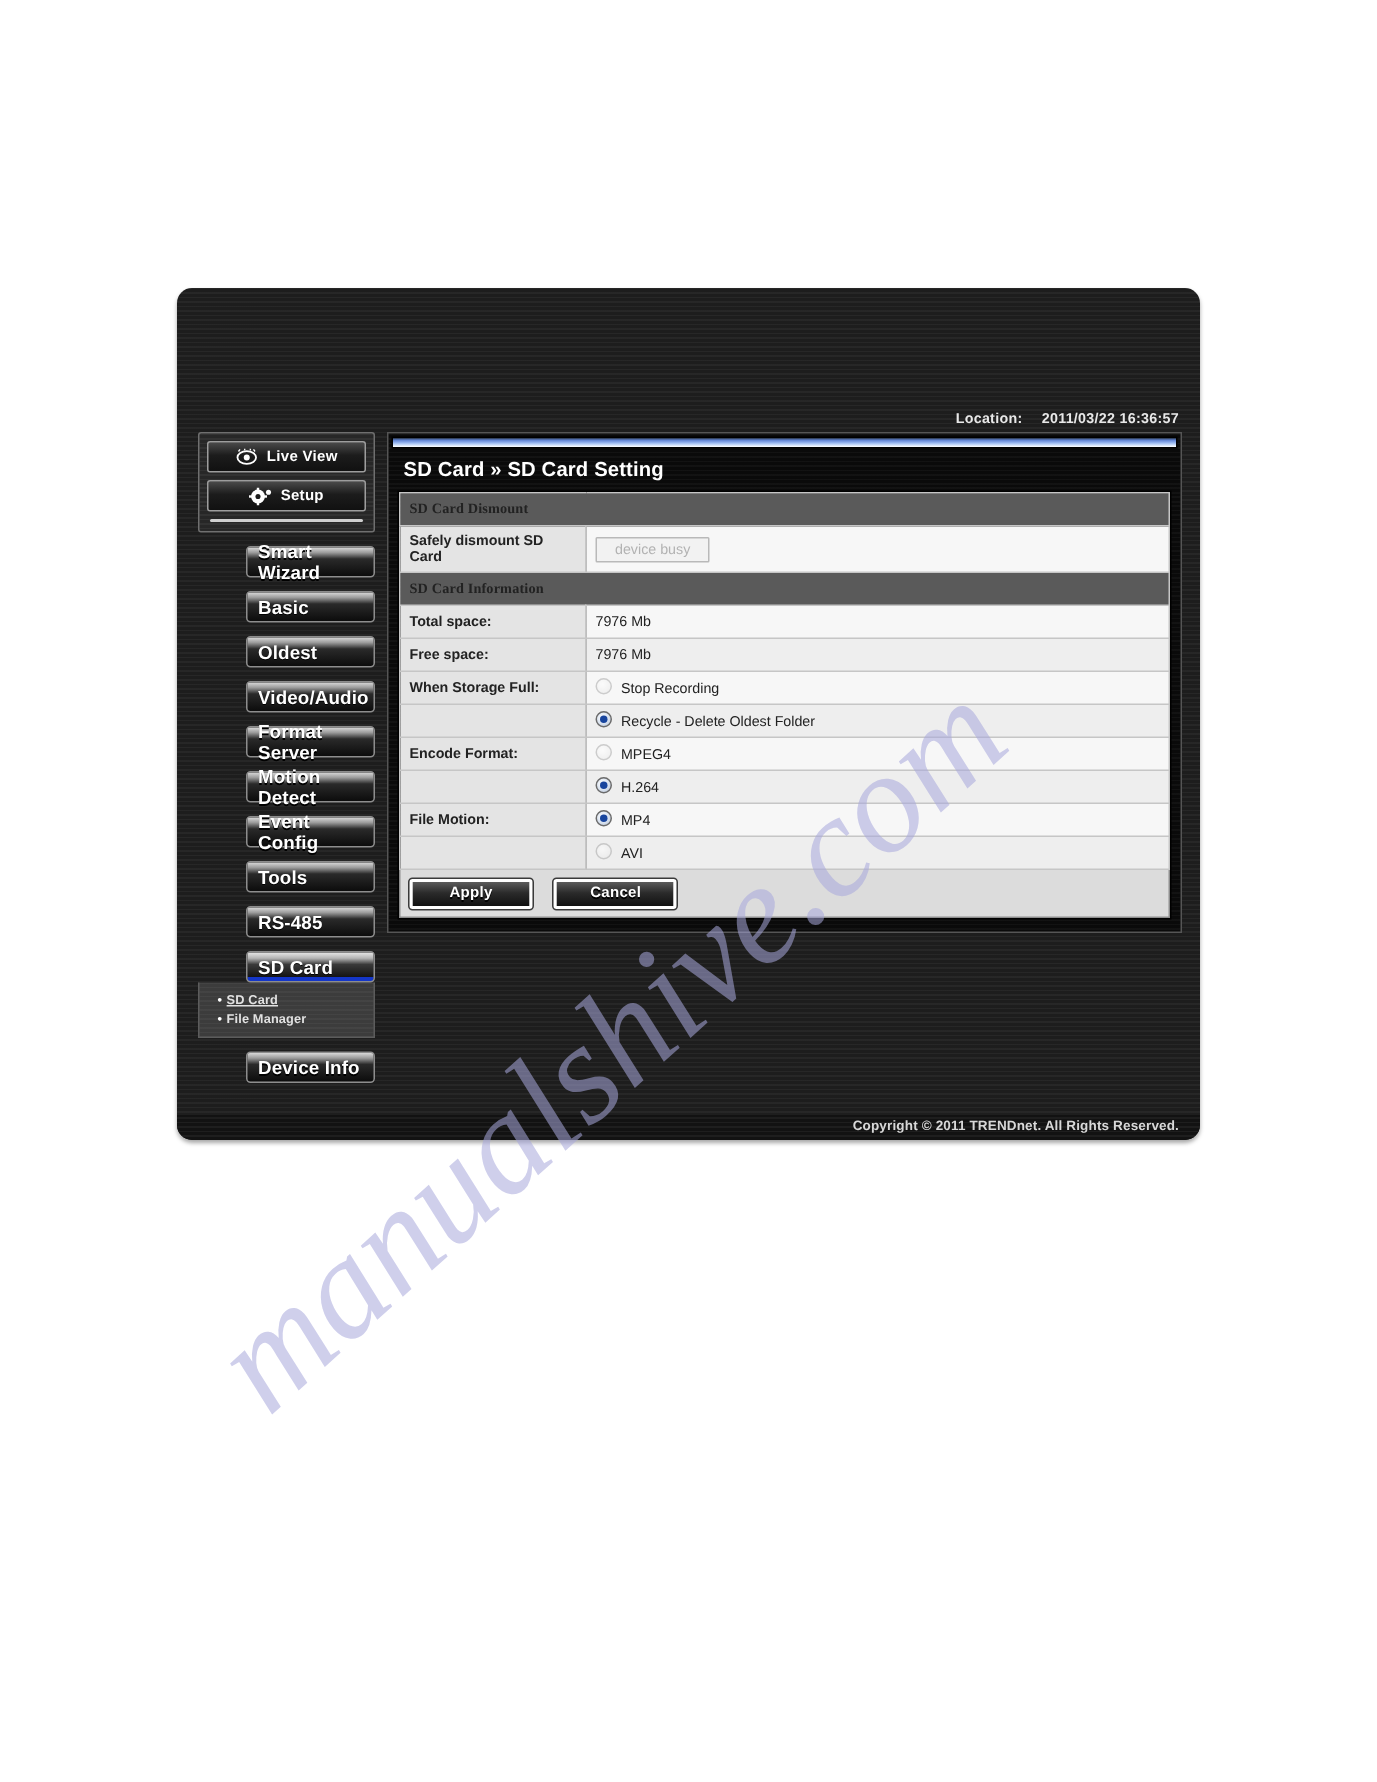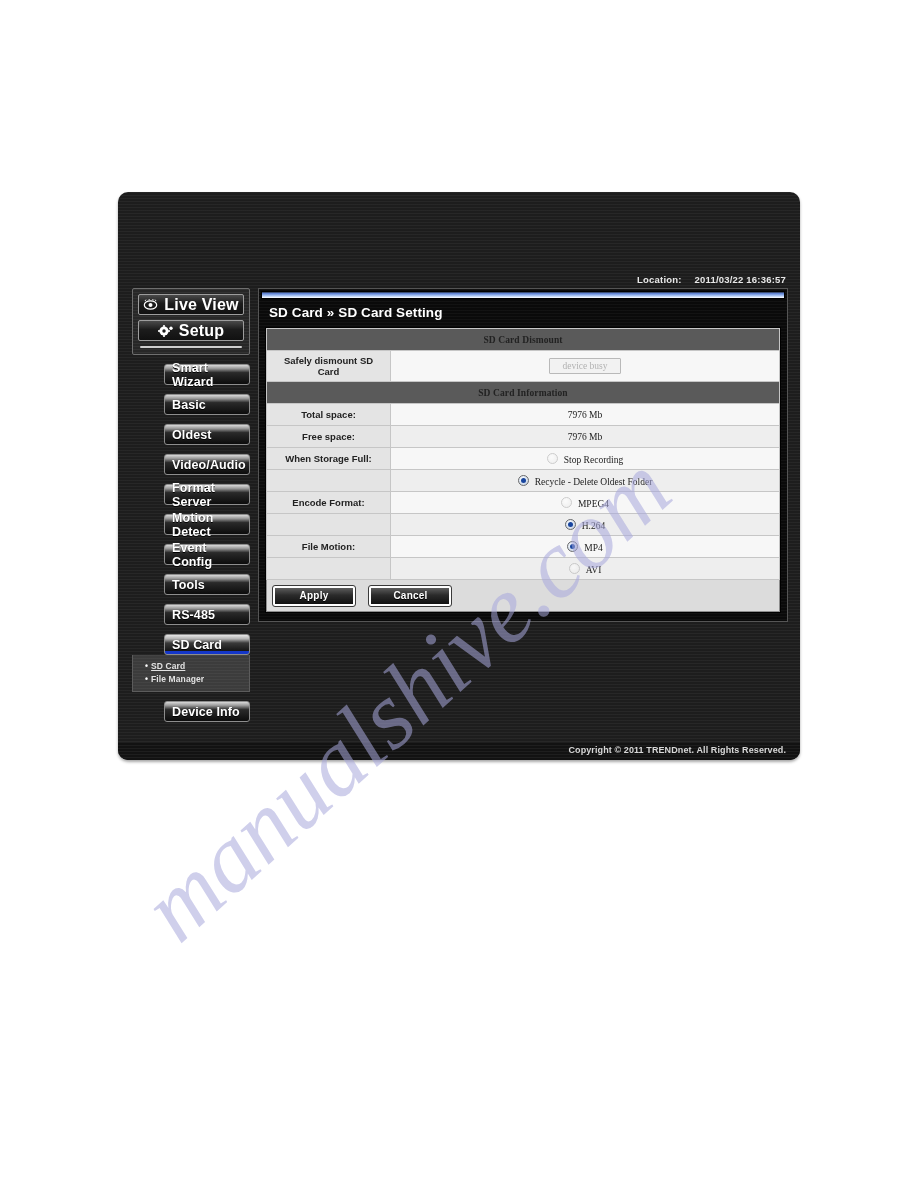--- a/index.html
+++ b/index.html
@@ -89,21 +89,21 @@
   .viewbox{
     border:1px solid #6f6f6f;background:#272727;
     padding:5px 5px 6px 5px;border-radius:2px;
     background-image:repeating-linear-gradient(
        to bottom, rgba(255,255,255,.05) 0 1px, rgba(0,0,0,0) 1px 3px);
   }
   .viewbtn{
     display:flex;align-items:center;justify-content:center;
     height:19px;margin-bottom:5px;border:1px solid #9d9d9d;border-radius:2px;
     background:linear-gradient(to bottom,#4a4a4a 0%,#1c1c1c 45%,#111 100%);
-    color:#ffffff;font-size:16px;font-weight:bold;letter-spacing:.2px;
+    color:#ffffff;font-size:10px;font-weight:bold;letter-spacing:.2px;
   }
   .viewbtn:last-child{margin-bottom:0;}
   .vb-icon{margin-right:6px;display:inline-block;line-height:0;}
   #view-divider{height:2px;background:#cfcfcf;margin:5px 2px 0 2px;border-radius:1px;}
 
   .navbtn{
     position:relative;height:21px;margin-top:9px;border-radius:3px;
     border:1px solid #8d8d8d;
     background:linear-gradient(to bottom,#d8d8d8 0%,#9b9b9b 18%,#2a2a2a 40%,#0c0c0c 100%);
     display:flex;align-items:center;padding-left:7px;
@@ -142,30 +142,30 @@
   }
   #panel-title{
     color:#ffffff;font-size:13.5px;font-weight:bold;
     padding:6px 0 7px 10px;letter-spacing:.1px;
   }
   #tablewrap{margin:0 6px 8px 6px;border:1px solid #000;}
 
   table.cfg{border-collapse:collapse;width:100%;table-layout:fixed;}
   table.cfg td{
     font-size:9.5px;color:#222;border:1px solid #c6c6c6;
-    padding:4px 6px;height:13px;vertical-align:middle;text-align:center;
+    padding:4px 6px;height:13px;vertical-align:middle;
   }
   td.section{
     background:#5a5a5a;color:#ffffff;font-weight:bold;font-size:11px;
     border:1px solid #444;padding:4px 8px;letter-spacing:.1px;
     font-family:"Liberation Serif", serif;
   }
   td.lab{background:#e4e4e4;color:#1a1a1a;font-weight:bold;width:124px;}
   td.lab.blank{background:#e4e4e4;}
-  td.val{background:#f7f7f7;font-family:Liberation Serif, serif;}
+  td.val{background:#f7f7f7;}
   td.val.alt{background:#eeeeee;}
 
   .fakebtn{
     display:inline-block;border:1px solid #b9b9b9;background:#f2f2f2;
     color:#b2b2b2;font-size:9.5px;padding:2px 12px;border-radius:1px;
   }
 
   .radio{
     display:inline-block;width:9px;height:9px;border-radius:50%;
     border:1px solid #a9a9a9;background:radial-gradient(circle at 40% 35%,#ffffff 0%,#ededed 70%,#d4d4d4 100%);

